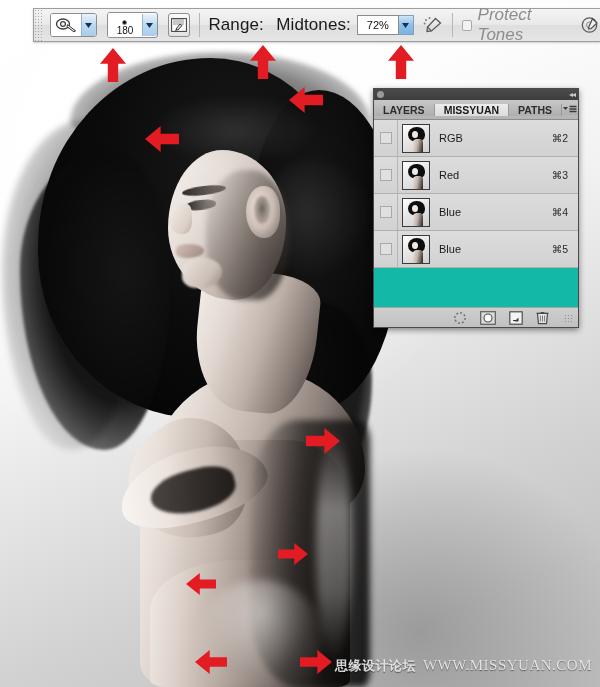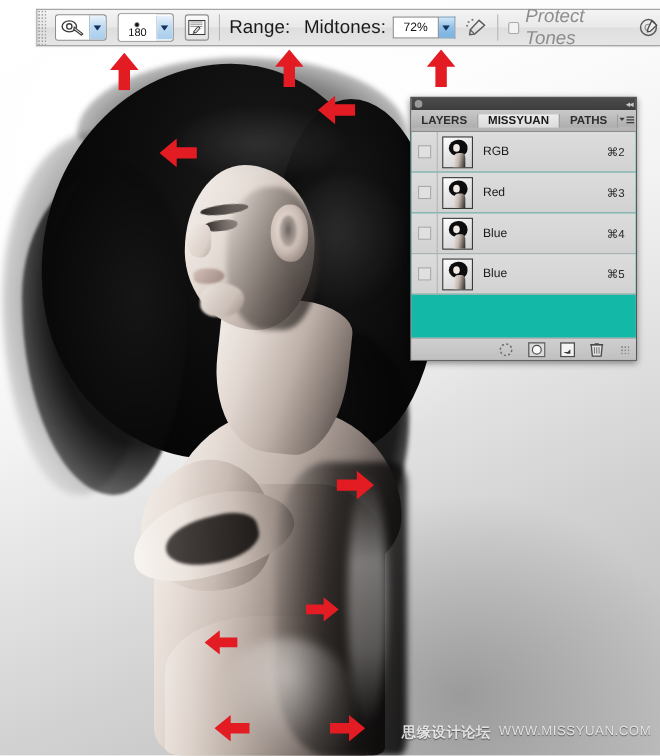--- a/index.html
+++ b/index.html
@@ -374,21 +374,21 @@
   #watermark {
     position:absolute; right:8px; bottom:12px;
     display:flex; align-items:flex-start; gap:7px;
     font-size:12px; color:#e8e8e8;
     text-shadow: 0 1px 1px rgba(0,0,0,.55);
     letter-spacing:.5px;
     opacity:.92;
     margin-top:32px;
   }
   #wm-cn { font-family:"DejaVu Sans", sans-serif; font-weight:bold; font-size:13px; }
-  #wm-url { font-family:Liberation Sans, sans-serif; font-size:12px; }
+  #wm-url { font-family:Liberation Serif, serif; font-size:15px; }
 </style>
 </head>
 <body>
 
 <div id="stage">
 
   <div id="photo">
     <div class="vign"></div>
 
     <div class="hair" id="hairLeftFrizz"></div>

